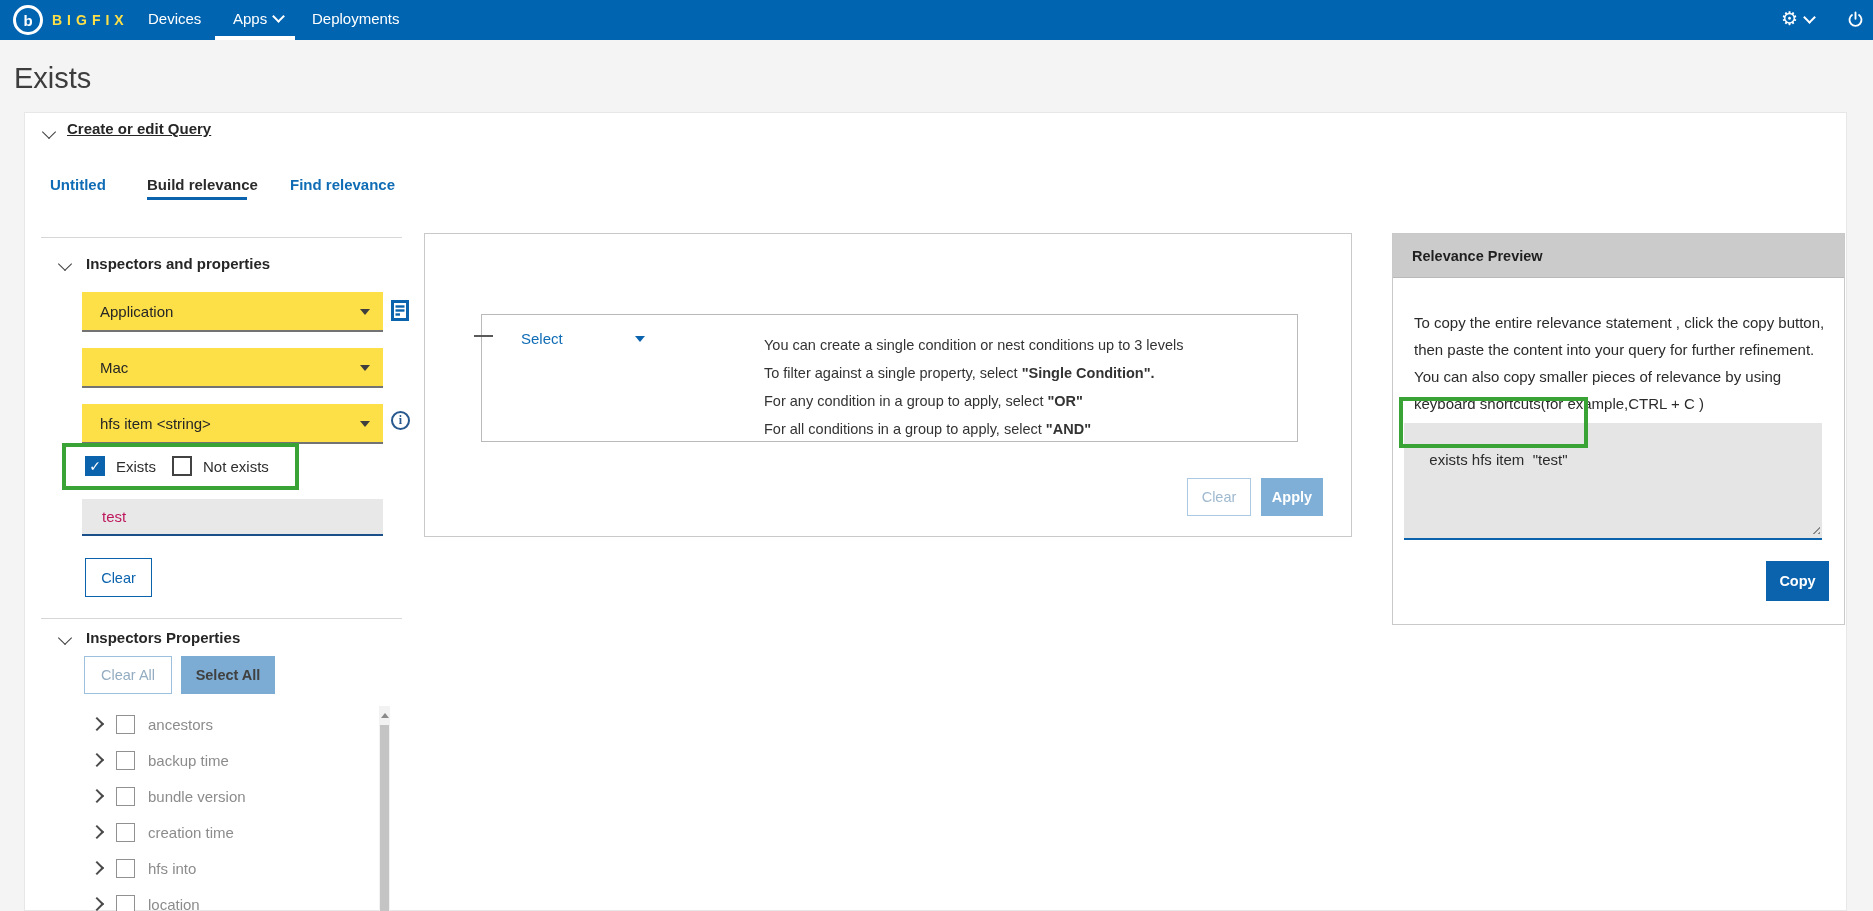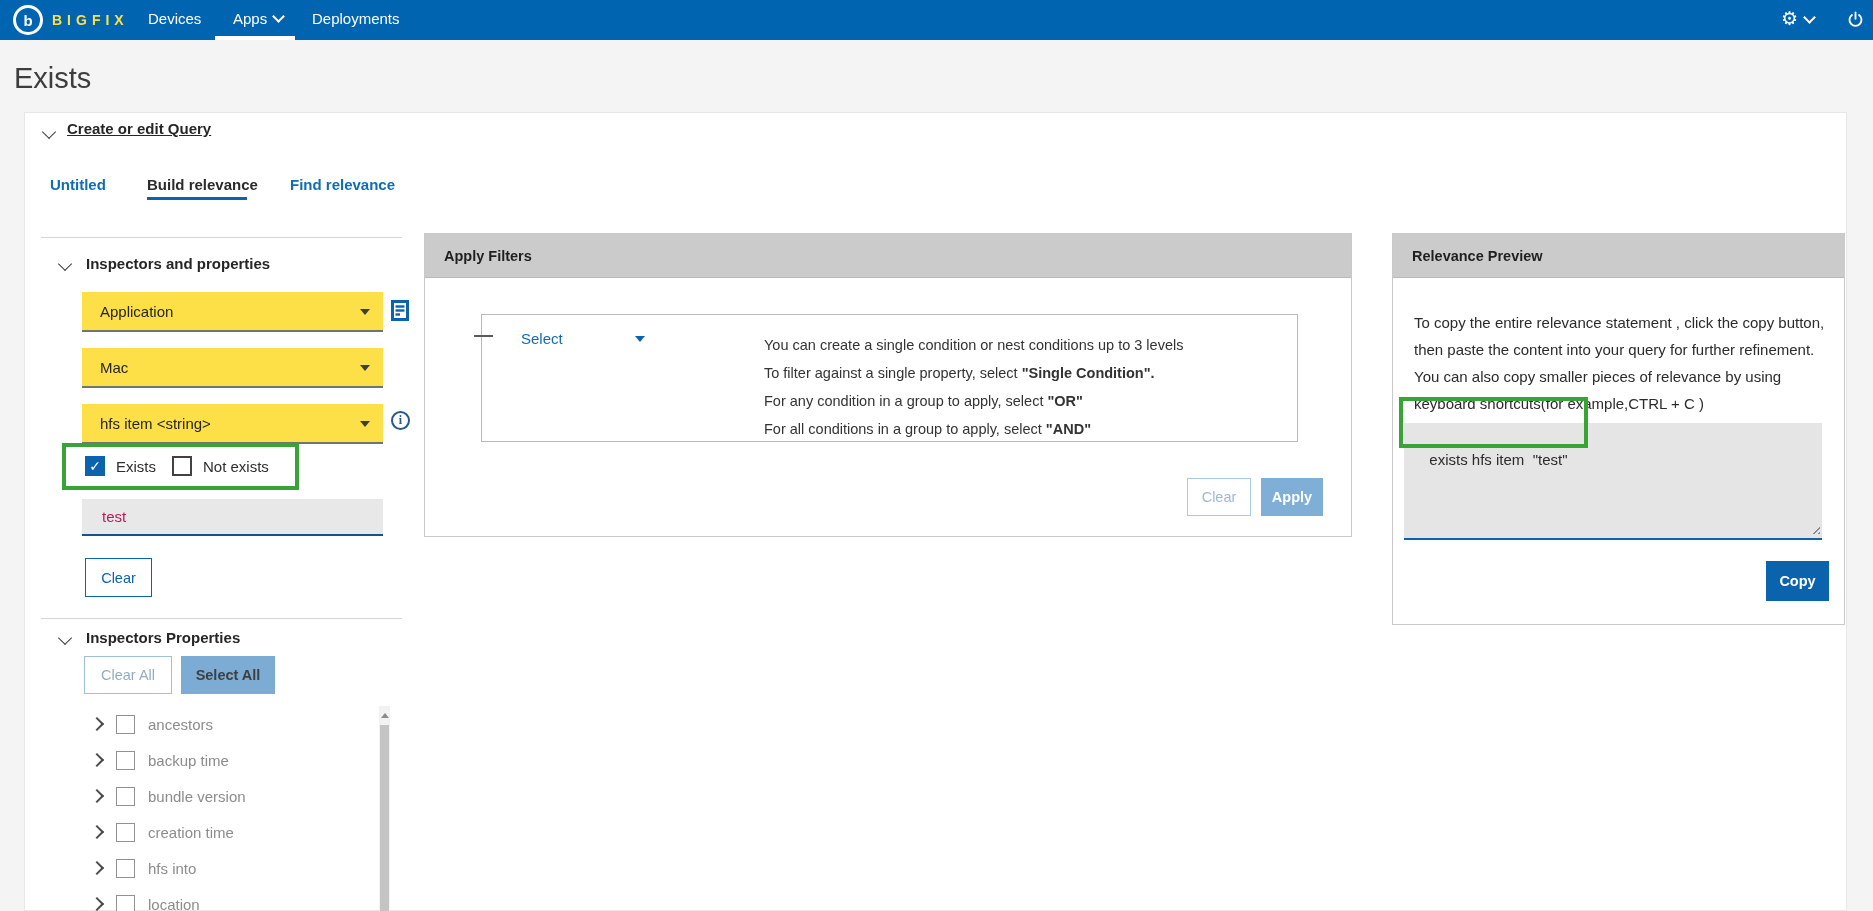--- a/index.html
+++ b/index.html
@@ -259,23 +259,20 @@
   <span class="tree-cb"></span>
   <span class="tree-label">location</span>
 </div>
 
 <div class="scrollbar">
   <span class="sb-arrow"></span>
   <span class="sb-thumb"></span>
 </div>
 
 <div class="panel panel-mid">
-  <div class="panel-header">
-    <span>Apply Filters</span>
-  </div>
   <div class="condition-box"></div>
   <div class="tree-dash"></div>
   <div class="select-dd">
     <span class="select-label">Select</span>
     <span class="tri-blue"></span>
   </div>
   <div class="help-line hl-l1"><span>You can create a single condition or nest conditions up to 3 levels</span><b></b><span></span></div>
   <div class="help-line hl-l2"><span>To filter against a single property, select </span><b>"Single Condition"</b><b>.</b></div>
   <div class="help-line hl-l3"><span>For any condition in a group to apply, select </span><b>"OR"</b><span></span></div>
   <div class="help-line hl-l4"><span>For all conditions in a group to apply, select </span><b>"AND"</b><span></span></div>

